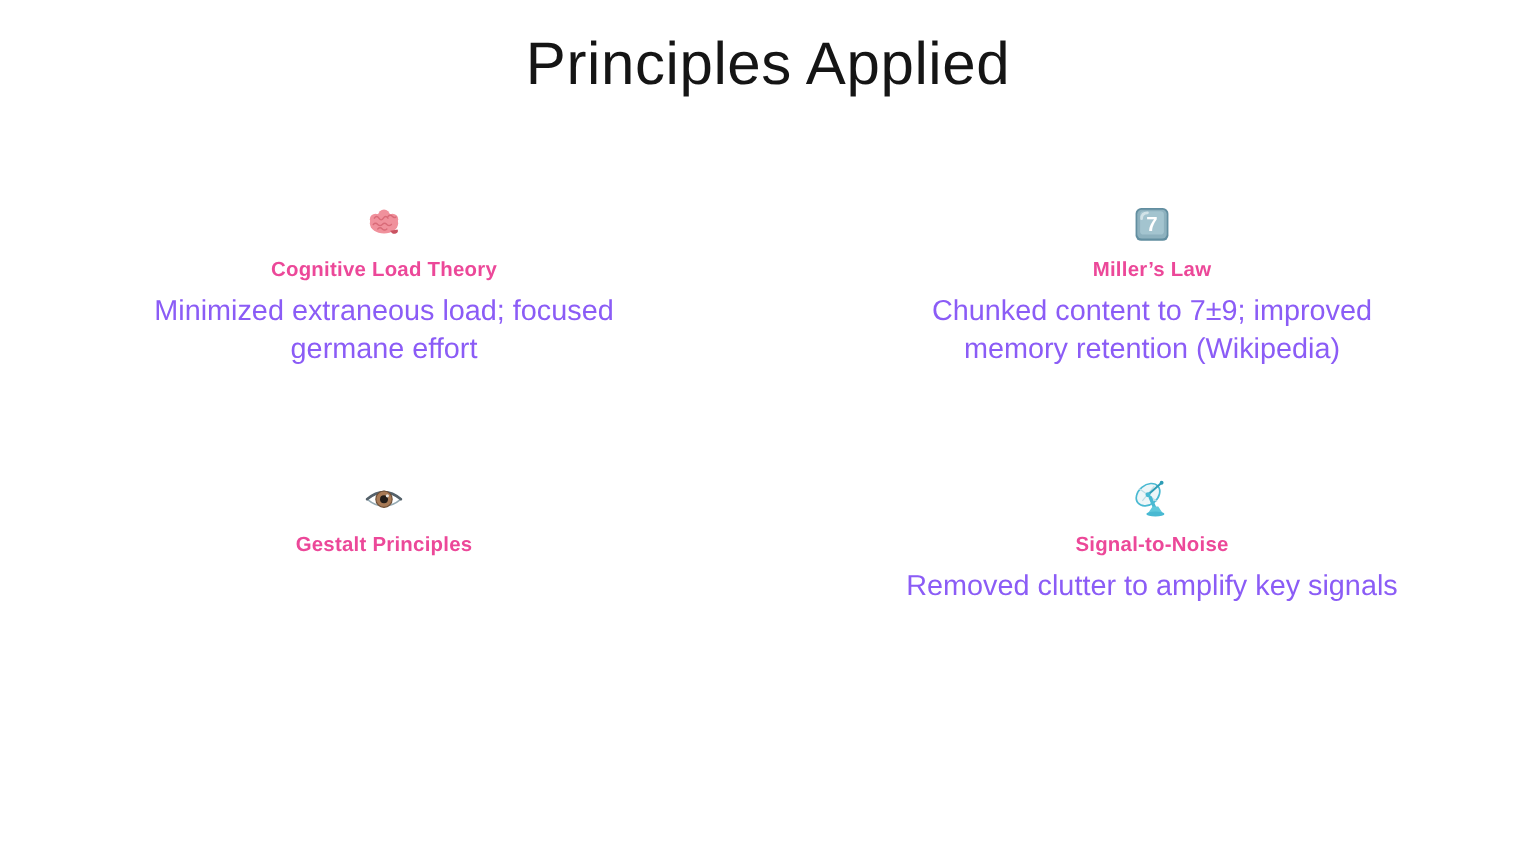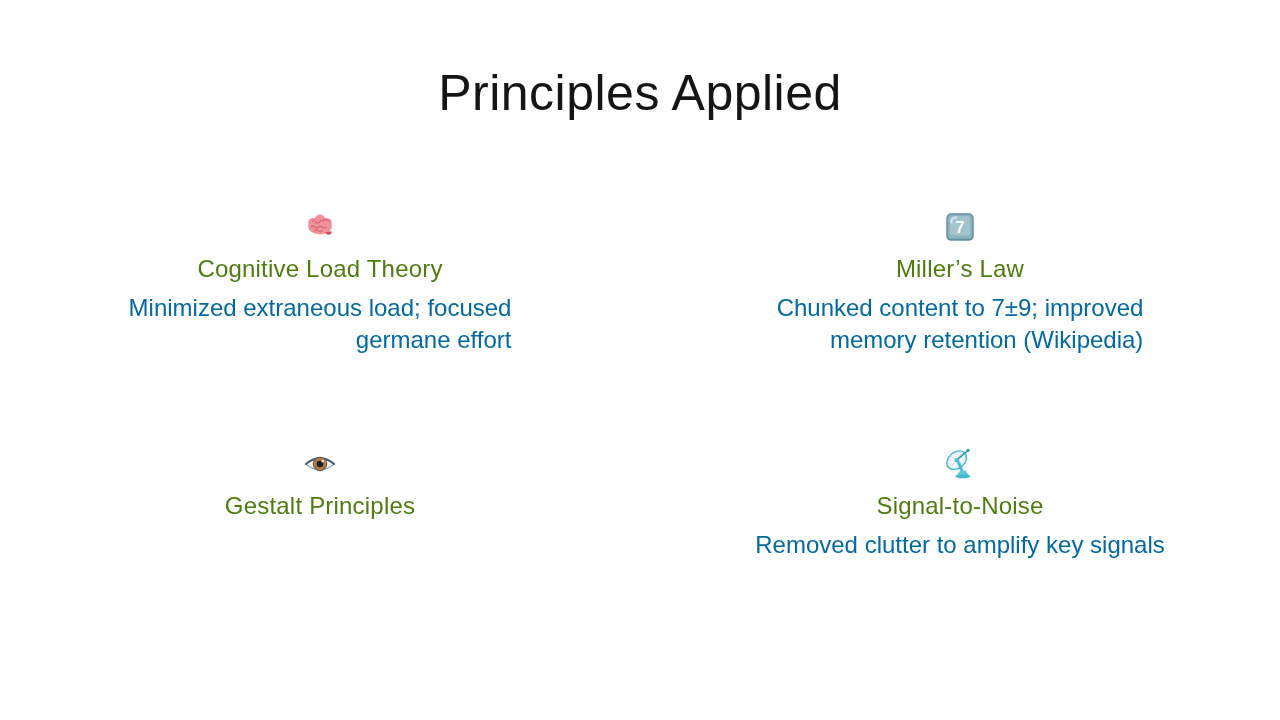--- a/index.html
+++ b/index.html
@@ -6,21 +6,21 @@
   .slide {
     position: relative;
     width: 1280px;
     height: 720px;
     background: #ffffff;
     font-family: "Liberation Sans", sans-serif;
     color: #1a1a1a;
     overflow: hidden;
   }
   .title {
-    padding-top: 68px;
+    padding-top: 28px;
     text-align: center;
     font-size: 50px;
     line-height: 1.0;
     font-weight: 400;
     letter-spacing: 0.5px;
     color: #151515;
   }
   .grid {
     margin-top: 92px;
     display: grid;
@@ -35,33 +35,32 @@
     text-align: center;
     width: 580px;
   }
   .icon {
     width: 34px;
     height: 34px;
     margin-bottom: 11px;
     display: block;
   }
   .heading {
-    font-size: 24px;
-    font-weight: 400;
+    font-size: 17px;
+    font-weight: 700;
     letter-spacing: 0.2px;
-    color: #4d7c0f;
+    color: #ec4899;
     margin-bottom: 9px;
     line-height: 1.15;
   }
   .desc {
     font-size: 24px;
     line-height: 1.33;
     white-space: pre-line;
-    color: #0369a1;
-    text-align: right;
+    color: #8b5cf6;
   }
 </style>
 </head>
 <body>
 
 <div class="slide">
 
   <div class="title">Principles Applied</div>
 
   <div class="grid">

